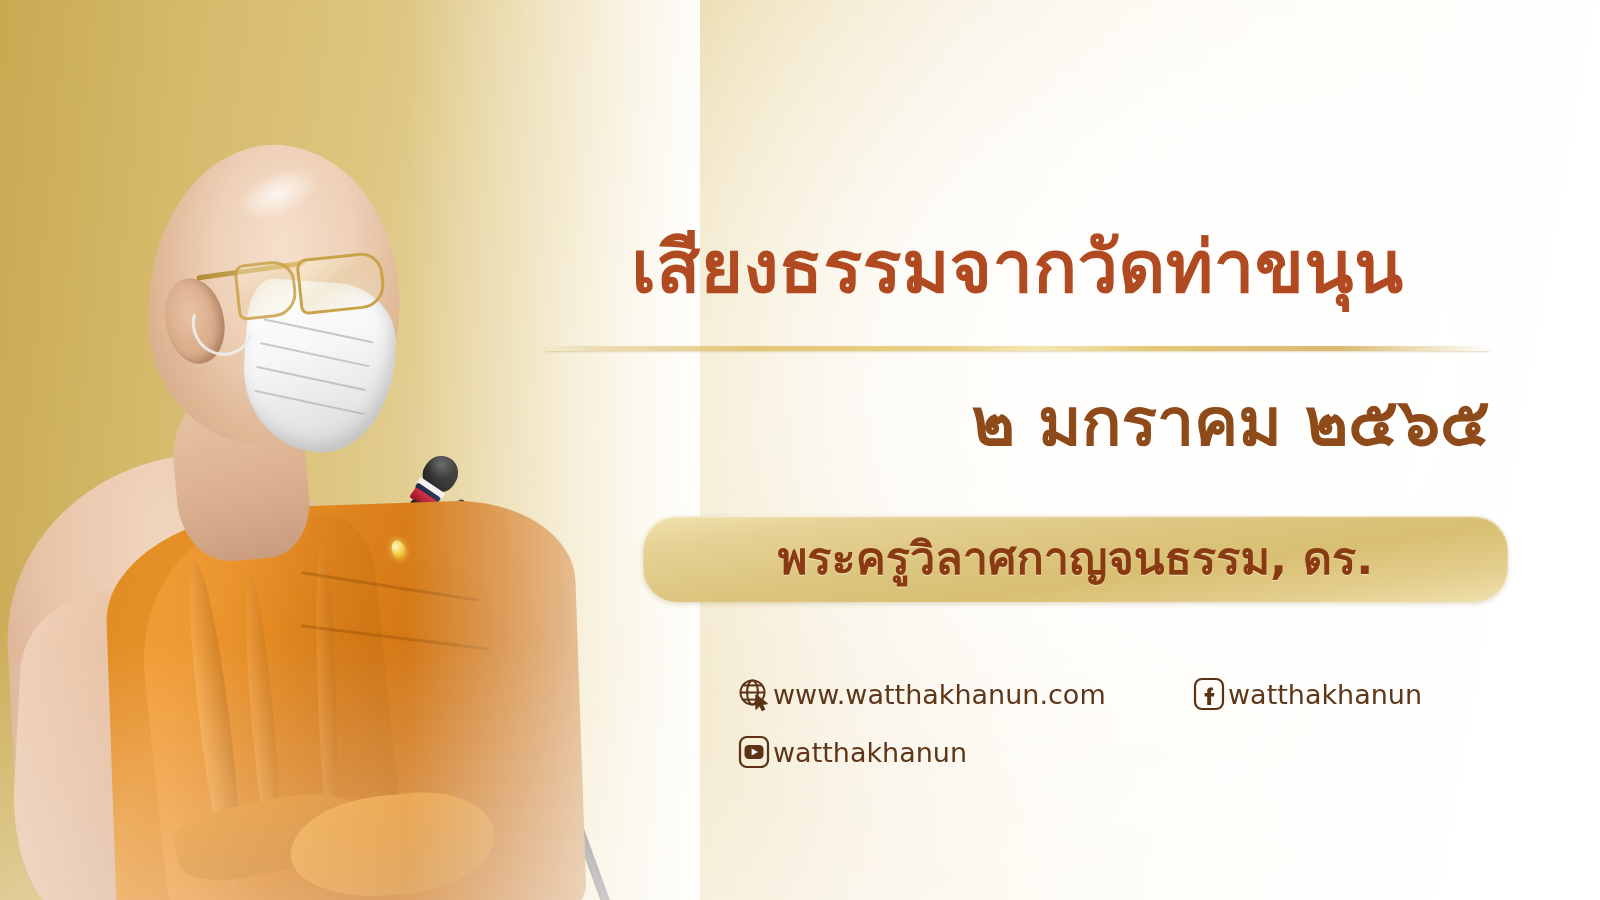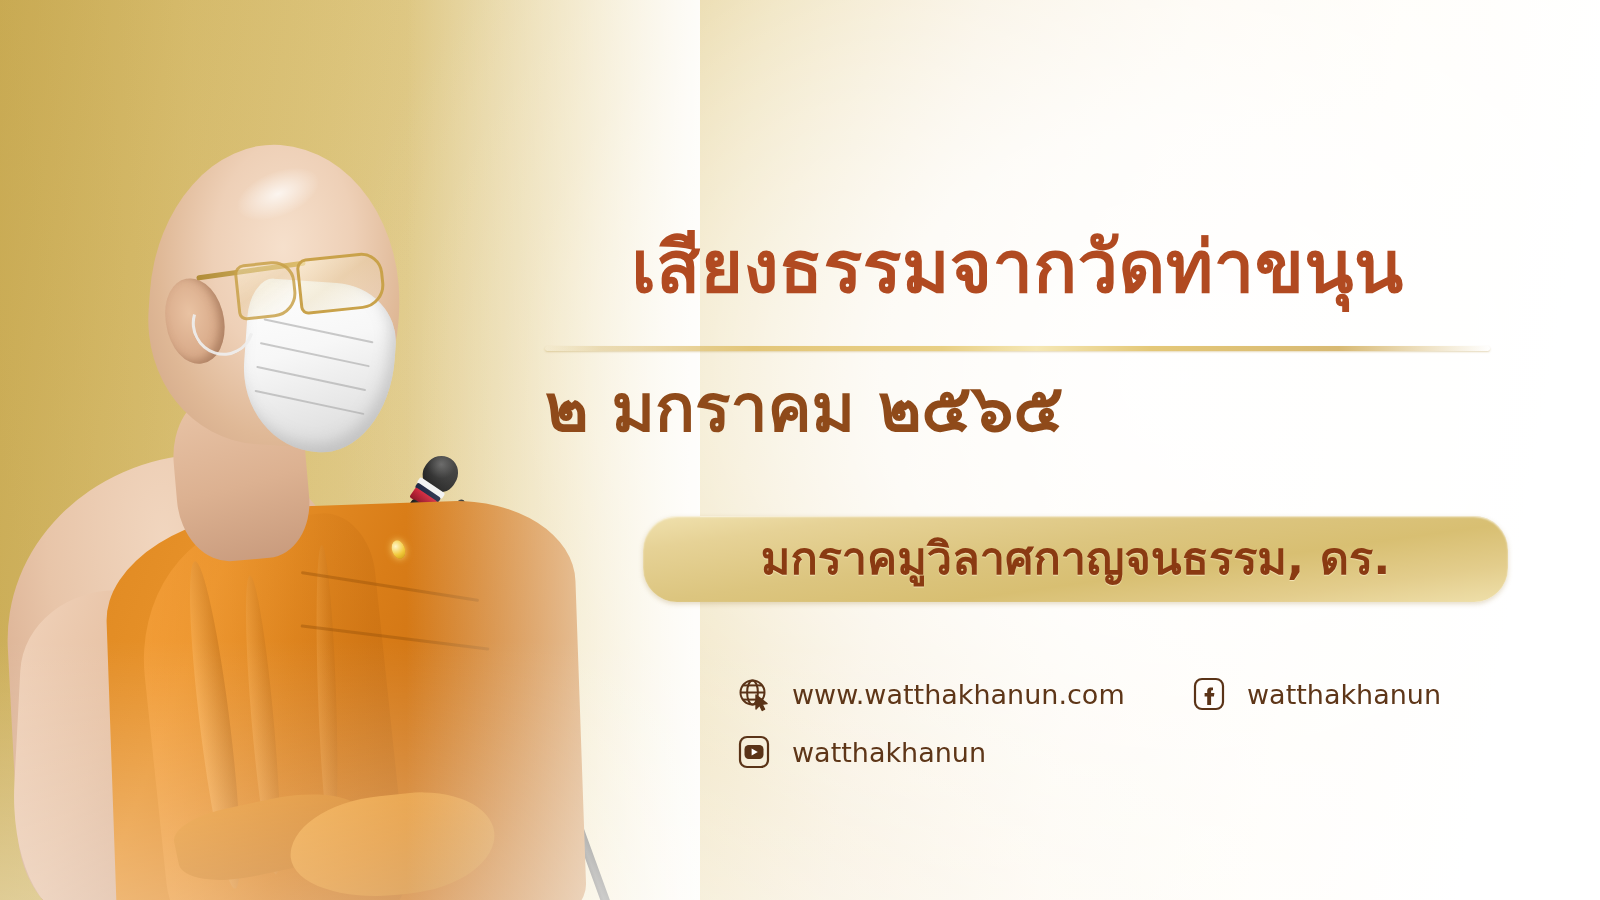--- a/index.html
+++ b/index.html
@@ -291,22 +291,22 @@
       #f5e7b4 52%,
       #e4c878 64%,
       rgba(206,168,80,0.80) 84%,
       rgba(200,162,76,0) 100%);
     border-radius:3px;
     box-shadow:0 1px 2px rgba(180,145,60,0.35);
   }
 
   .date {
     position:absolute;
-    left:0; top:368px; width:945px;
-    text-align:left;
+    left:0; top:382px; width:945px;
+    text-align:right;
     font-family:"DejaVu Sans", sans-serif;
     font-size:66px;
     font-weight:bold;
     color:#8f4a1a;
     white-space:nowrap;
     line-height:1.25;
   }
 
   .name-banner {
     position:absolute;
@@ -341,21 +341,20 @@
     left:190px; top:665px;
     width:820px;
     display:grid;
     grid-template-columns:455px 365px;
     grid-template-rows:58px 58px;
     align-items:center;
   }
   .social {
     display:flex;
     align-items:center;
-    gap:19px;
   }
   .social .ico {
     width:38px; height:38px;
     flex:0 0 38px;
     display:flex; align-items:center; justify-content:center;
     color:#5a3317;
   }
   .social .ico svg { display:block; }
   .social .lbl {
     font-family:"DejaVu Sans", sans-serif;
@@ -425,21 +424,21 @@
 
   <div id="content">
 
     <div class="title">เสียงธรรมจากวัดท่าขนุน</div>
 
     <div class="divider"></div>
 
     <div class="date">๒ มกราคม ๒๕๖๕</div>
 
     <div class="name-banner">
-      <span class="name-text">มกราคมูวิลาศกาญจนธรรม, ดร.</span>
+      <span class="name-text">พระครูวิลาศกาญจนธรรม, ดร.</span>
     </div>
 
     <div class="socials">
 
       <div class="social">
         <span class="ico">
           <svg width="36" height="36" viewBox="0 0 36 36" fill="none" stroke="currentColor" stroke-width="2">
             <circle cx="16.5" cy="16.5" r="12"></circle>
             <ellipse cx="16.5" cy="16.5" rx="5.4" ry="12"></ellipse>
             <line x1="4.5" y1="16.5" x2="28.5" y2="16.5"></line>

